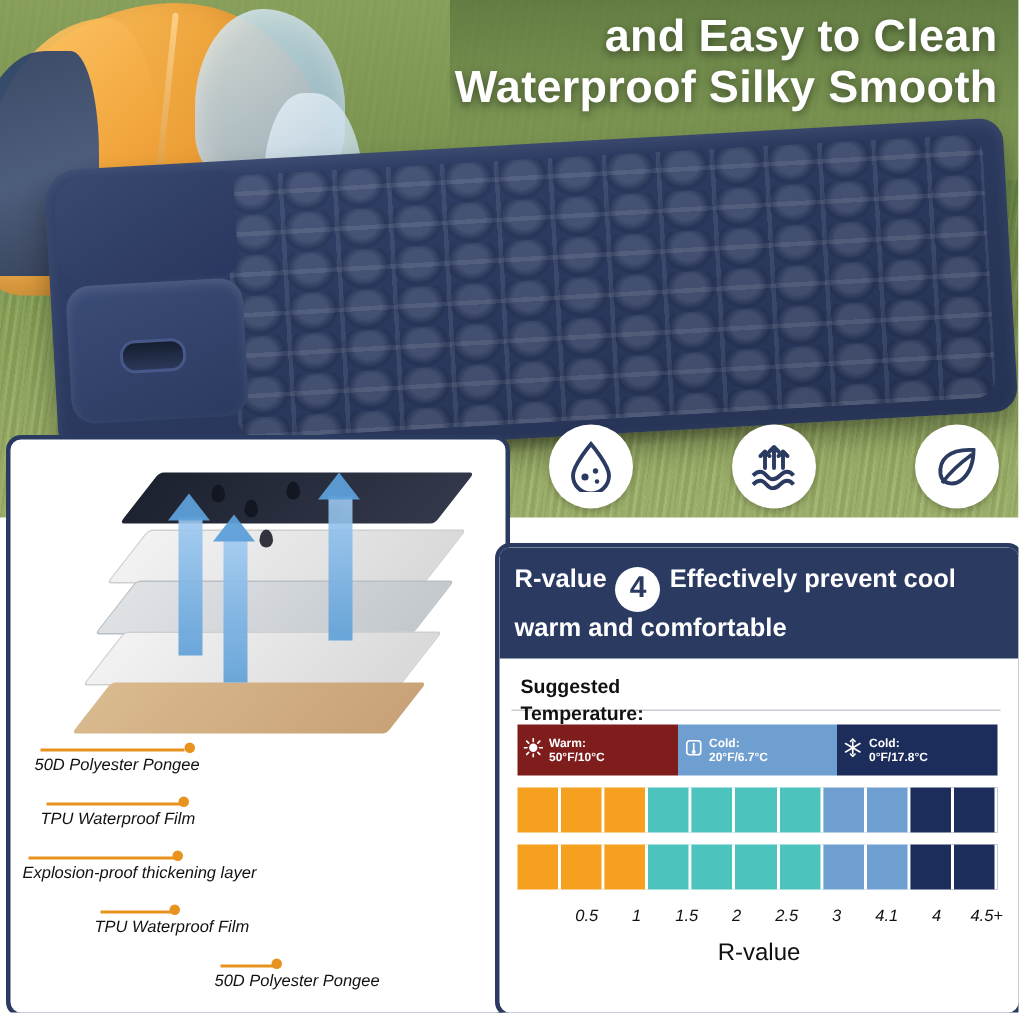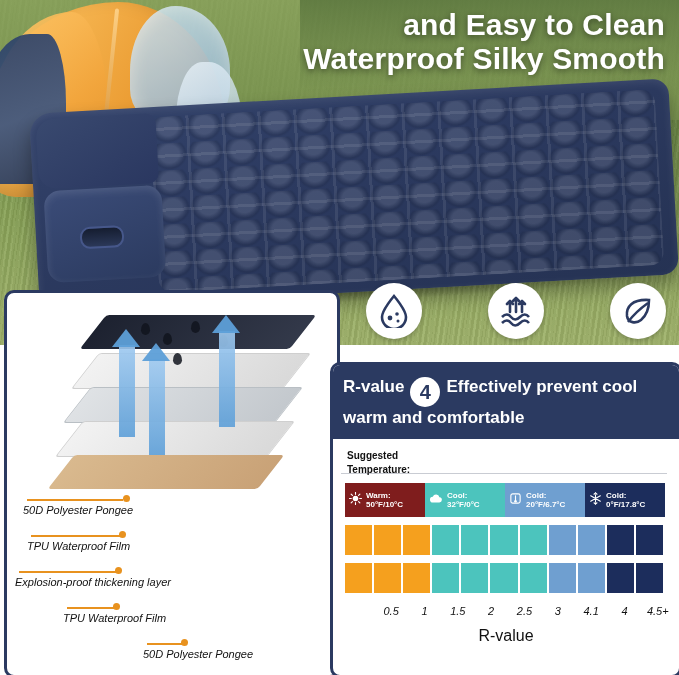--- a/index.html
+++ b/index.html
@@ -92,21 +92,21 @@
   .callout-line{position:absolute;background:#e8921f;height:1.5px;}
   .callout-dot{position:absolute;width:7px;height:7px;border-radius:50%;background:#e8921f;}
 
   
   .rpanel{position:absolute;left:330px;top:362px;width:346px;height:310px;background:#fff;border:3px solid #2b3a61;border-radius:10px;overflow:hidden;}
   .rhead{position:absolute;left:0;top:0;width:100%;height:74px;background:#2b3a61;color:#fff;
     display:flex;align-items:center;padding:0 10px;box-sizing:border-box;}
   .rhead .txt{font-size:17px;font-weight:bold;line-height:1.25;}
   .rbadge{display:inline-flex;align-items:center;justify-content:center;width:30px;height:30px;border-radius:50%;
     background:#fff;color:#2b3a61;font-size:20px;font-weight:bold;margin:0 6px;vertical-align:-7px;}
-  .sug{position:absolute;left:14px;top:84px;font-size:10px;color:#111;line-height:1.35;font-weight:bold;}
+  .sug{position:absolute;left:14px;top:84px;font-size:13px;color:#111;line-height:1.35;font-weight:bold;}
   .temps{position:absolute;left:12px;top:118px;width:320px;height:34px;display:flex;}
   .temp{flex:1;display:flex;align-items:center;gap:4px;padding:3px 4px;box-sizing:border-box;color:#fff;font-size:8px;line-height:1.15;font-weight:bold;}
   .temp .lbl{white-space:nowrap;}
   .bars{position:absolute;left:12px;top:160px;width:320px;}
   .bar{display:flex;height:30px;margin-bottom:8px;}
   .seg{height:100%;}
   .ticks{position:absolute;left:12px;top:240px;width:320px;display:flex;font-size:11px;color:#111;}
   .tick{position:absolute;transform:translateX(-50%);font-style:italic;}
   .rlabel{position:absolute;left:0;top:262px;width:346px;text-align:center;font-size:16px;color:#111;}
   .divider{position:absolute;left:8px;top:108px;width:326px;height:1px;background:#c9ccd3;}
@@ -240,31 +240,20 @@
           <g stroke="#fff" stroke-width="1.2" stroke-linecap="round">
           <path d="M7 0.5V2.5M7 11.5V13.5M0.5 7H2.5M11.5 7H13.5M2.3 2.3l1.4 1.4M10.3 10.3l1.4 1.4M11.7 2.3l-1.4 1.4M3.7 10.3l-1.4 1.4"></path>
               </g>
             </svg>
         </span>
         <span class="lbl">
           <span>Warm:</span><br>
           <span>50°F/10°C</span>
         </span>
       </div>
-      <div class="temp" style="background:#4cc4bd">
-        <span>
-          <svg width="14" height="13" viewBox="0 0 16 13">
-            <path d="M4.5 11h7a3 3 0 0 0 .4-6 4 4 0 0 0-7.6-.6A2.8 2.8 0 0 0 4.5 11Z" fill="#fff"></path>
-          </svg>
-        </span>
-        <span class="lbl">
-          <span>Cool:</span><br>
-          <span>32°F/0°C</span>
-        </span>
-      </div>
       <div class="temp" style="background:#6f9fd0">
         <span>
           <svg width="13" height="13" viewBox="0 0 14 14">
             <rect x="2" y="2" width="10" height="10" rx="2" fill="none" stroke="#fff" stroke-width="1.2"></rect>
             <path d="M7 4v5" stroke="#fff" stroke-width="1.2" stroke-linecap="round"></path>
             <circle cx="7" cy="10" r="1.4" fill="#fff"></circle>
           </svg>
         </span>
         <span class="lbl">
           <span>Cold:</span><br>

